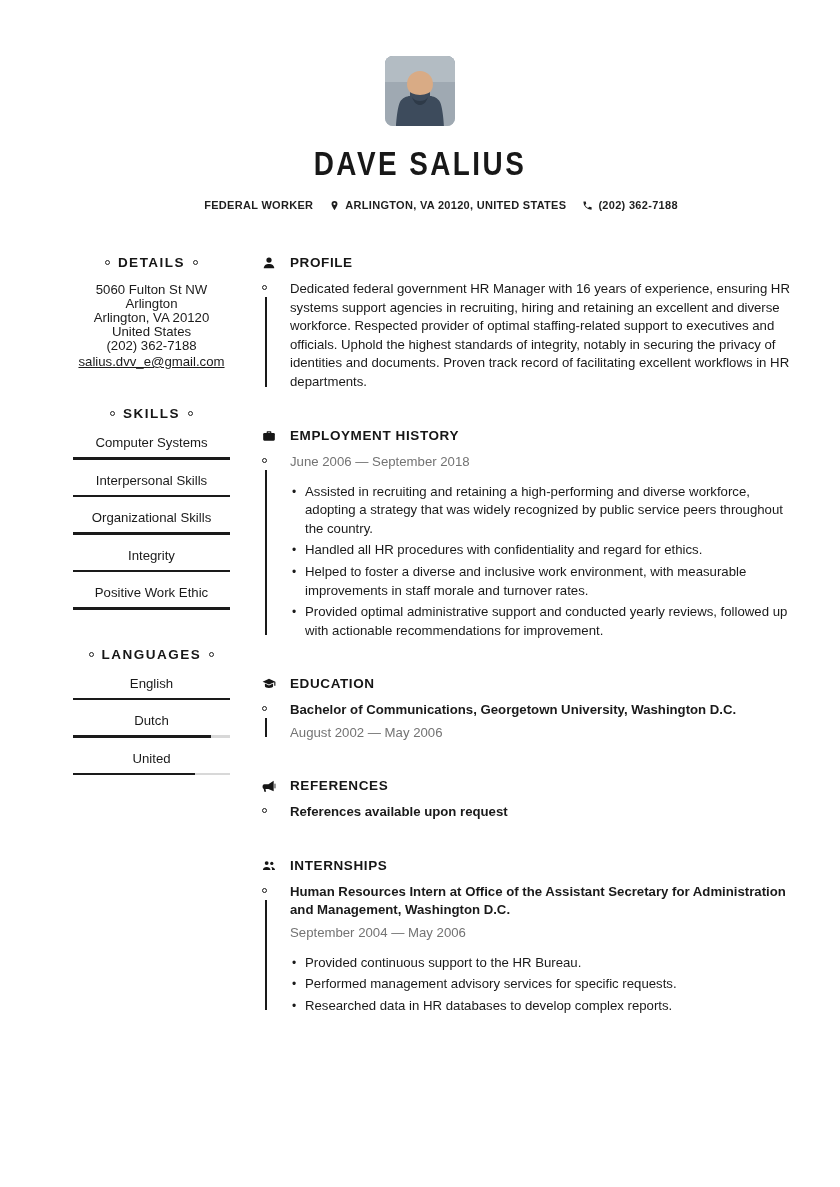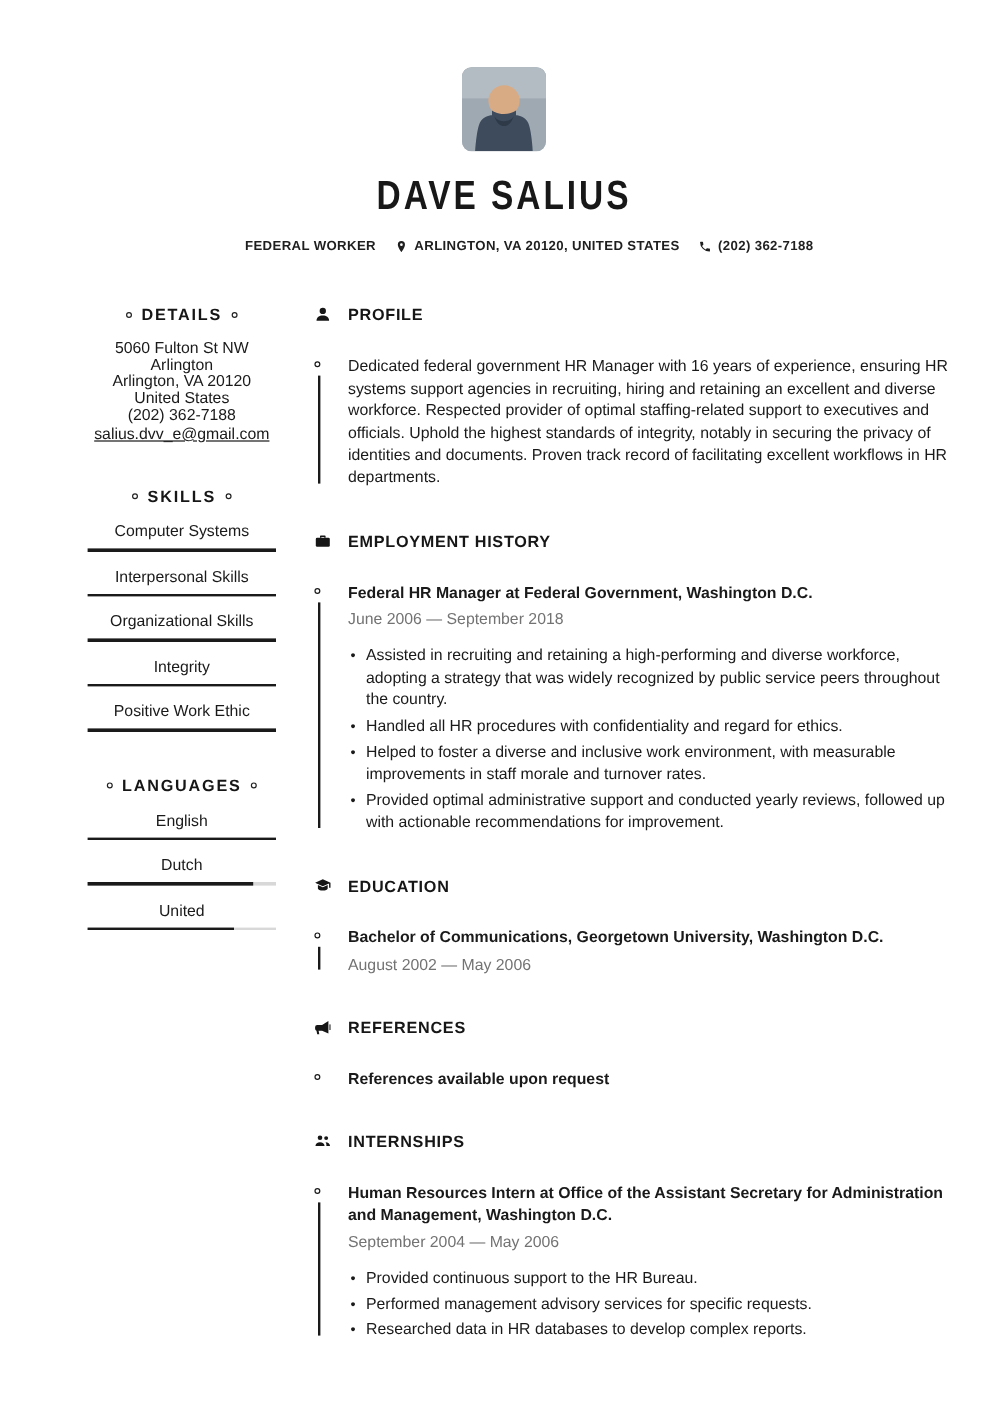--- a/index.html
+++ b/index.html
@@ -45,25 +45,25 @@
   .side-line { line-height:14px; }
   .email-link { color:#1a1a1a; text-decoration:underline; display:inline-block; margin-top:1px;text-align:center; }
   .side-block + .side-block { margin-top:37px; }
   .skill { margin-bottom:12px; }
   .skill-label { line-height:18px; }
   .bar-track { height:2.5px; background:#d8d8d8; margin-top:5px; width:100%; }
   .bar-fill { height:100%; background:#1a1a1a; }
 
   
   .section { margin-bottom:36px; }
-  .sec-head { display:flex; align-items:flex-start; gap:14px; }
+  .sec-head { display:flex; align-items:flex-end; gap:14px; }
   .sec-icon { width:14px; height:14px; flex:0 0 14px; display:flex; align-items:center; justify-content:center; }
   .sec-icon svg { width:14px; height:14px; fill:#161616; }
   .sec-title { font-size:13.5px; font-weight:700; letter-spacing:.6px; color:#161616; }
-  .sec-body { position:relative; padding-left:28px; margin-top:26px; }
+  .sec-body { position:relative; padding-left:28px; margin-top:10px; }
   .tl-dot {
     position:absolute; left:0; top:5px; width:5px; height:5px;
     border:1.5px solid #1a1a1a; border-radius:50%; background:#fff;
   }
   .tl-line { position:absolute; left:3px; top:17px; bottom:5px; width:1.5px; background:#1a1a1a; }
   .para { line-height:18.6px; }
   .job-title { font-weight:700; line-height:18.6px; }
   .date { color:#737373; margin-top:4px; line-height:18px; }
   .bullets { list-style:none; margin-top:12px; }
   .bullets li { position:relative; padding-left:15px; line-height:18.6px; margin-bottom:3px; }
@@ -209,21 +209,20 @@
           <svg viewBox="0 0 24 24">
               <path d="M9 4h6a1 1 0 0 1 1 1v2h-2V6h-4v1H8V5a1 1 0 0 1 1-1z"></path>
               <rect x="2" y="7" width="20" height="13" rx="2"></rect>
             </svg>
         </span>
         <h2 class="sec-title">EMPLOYMENT HISTORY</h2>
       </div>
       <div class="sec-body">
         <span class="tl-dot"></span>
         <span class="tl-line"></span>
-        <div class="job-title">Federal HR Manager at Federal Government, Washington D.C.</div>
         <div class="date">June 2006 — September 2018</div>
         <ul class="bullets">
           <li>Assisted in recruiting and retaining a high-performing and diverse workforce, adopting a strategy that was widely recognized by public service peers throughout the country.</li>
           <li>Handled all HR procedures with confidentiality and regard for ethics.</li>
           <li>Helped to foster a diverse and inclusive work environment, with measurable improvements in staff morale and turnover rates.</li>
           <li>Provided optimal administrative support and conducted yearly reviews, followed up with actionable recommendations for improvement.</li>
         </ul>
       </div>
     </div>
 

